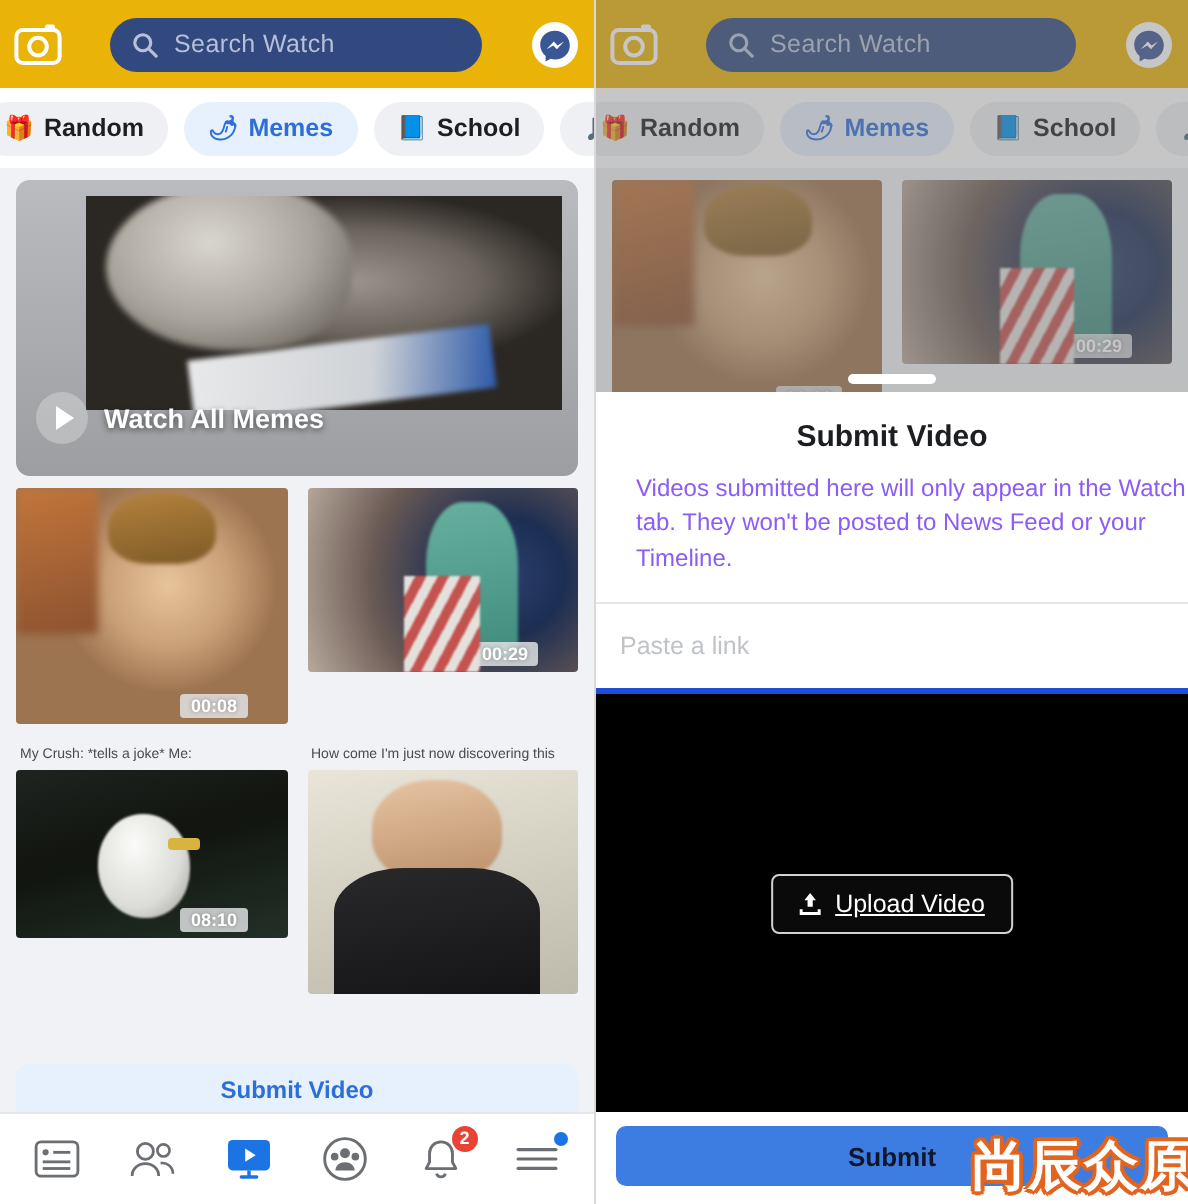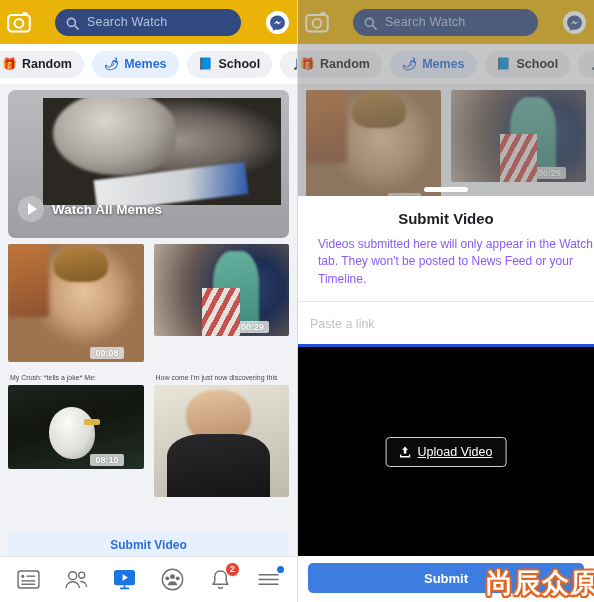--- a/index.html
+++ b/index.html
@@ -175,21 +175,21 @@
   .video-area { flex: 1 1 auto; background: #000; position: relative; min-height: 0; }
   .upload-btn {
     position: absolute; left: 50%; top: 50%; transform: translate(-50%,-50%);
     border: 1px solid #cfd2d6; border-radius: 4px; color: #fff;
     font-size: 12.5px; padding: 7px 13px; display: flex; align-items: center;
     gap: 7px; cursor: pointer; background: rgba(255,255,255,.04); text-decoration: underline;
   }
   .up-arrow { width: 11px; height: 12px; flex: 0 0 auto; }
   .submit-bar { padding: 7px 10px 9px; background: #fff; position: relative; }
   .submit-btn {
-    height: 30px; border-radius: 5px; background: #3d7ce0; color: #ffffff;
+    height: 30px; border-radius: 5px; background: #3d7ce0; color: #0f172a;
     font-size: 13px; font-weight: bold; display: flex; align-items: center;
     justify-content: center; cursor: pointer;
   }
   .watermark {
     position: absolute; right: -4px; bottom: 1px; z-index: 9;
     font-size: 27px; font-weight: bold; color: #fff; letter-spacing: 1px;
     font-family: "DejaVu Sans", sans-serif;
     text-shadow: 2px 0 0 #e2641f, -2px 0 0 #e2641f, 0 2px 0 #e2641f, 0 -2px 0 #e2641f,
                  1.5px 1.5px 0 #e2641f, -1.5px 1.5px 0 #e2641f,
                  1.5px -1.5px 0 #e2641f, -1.5px -1.5px 0 #e2641f;

